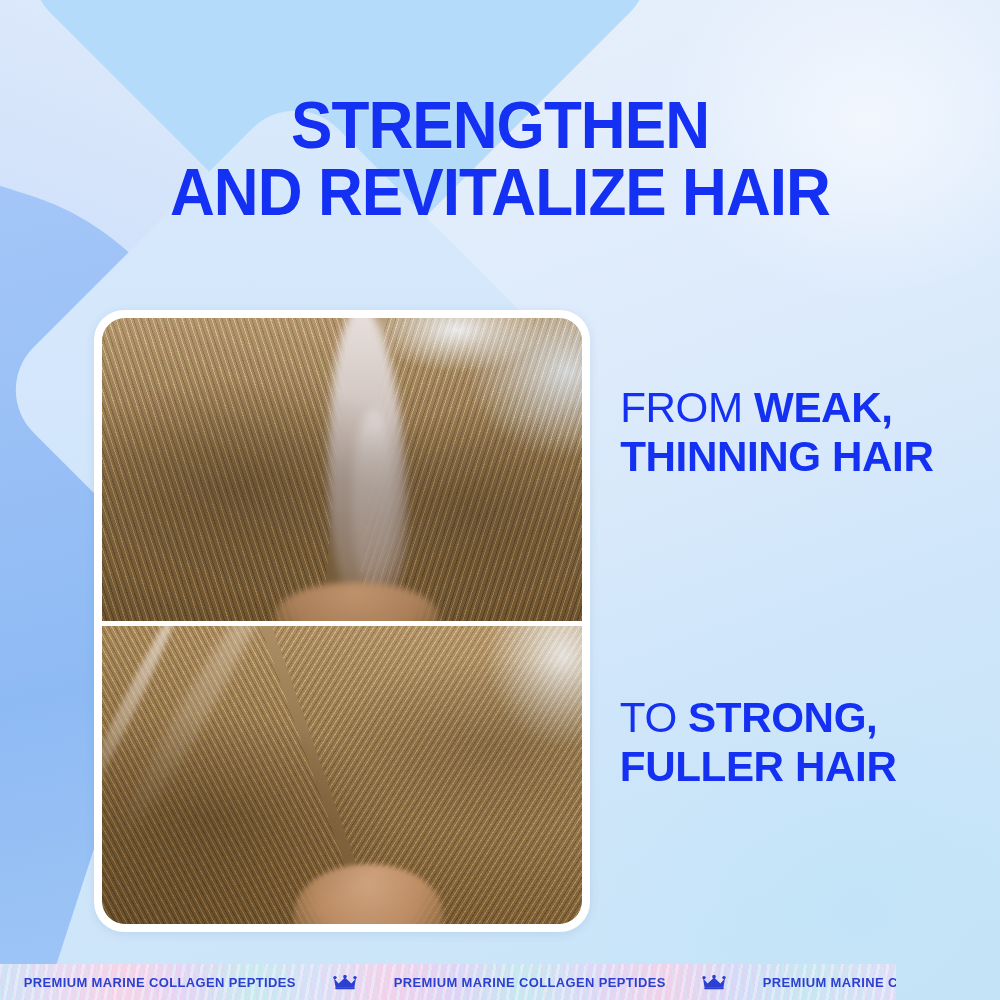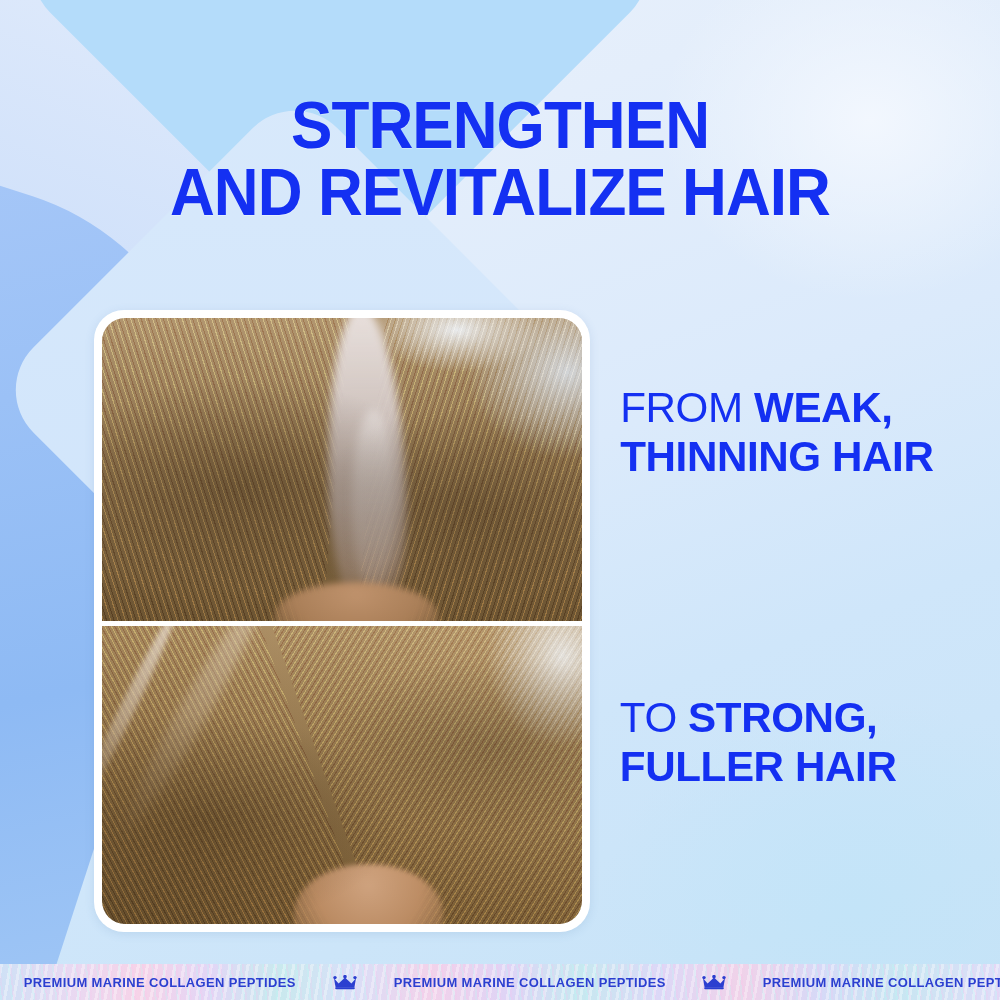--- a/index.html
+++ b/index.html
@@ -221,21 +221,21 @@
     font-weight:normal;
     transform:scaleX(.98);
   }
   .caption b { font-weight:bold; }
   .caption-top { top:383px; }
   .caption-bottom { top:693px; }
 
   
   .footer {
     position:absolute; left:0; bottom:0;
-    width:1000px; height:36px;
+    width:896px; height:36px;
     display:flex; align-items:center;
     overflow:hidden;
     background:
       repeating-linear-gradient(100deg,
         rgba(255,255,255,.35) 0px, rgba(255,255,255,.35) 3px,
         rgba(255,255,255,0) 3px, rgba(255,255,255,0) 9px),
       linear-gradient(92deg,
         #cfe1f6 0%, #e8d9f2 7%, #f6d3e8 14%, #e2d6f6 21%,
         #c9e9ee 28%, #d8dff8 35%, #f2d2ea 43%, #ded4f6 51%,
         #c7e8f0 58%, #dcd8f7 66%, #f0d2e9 74%, #d6d9f7 82%,

